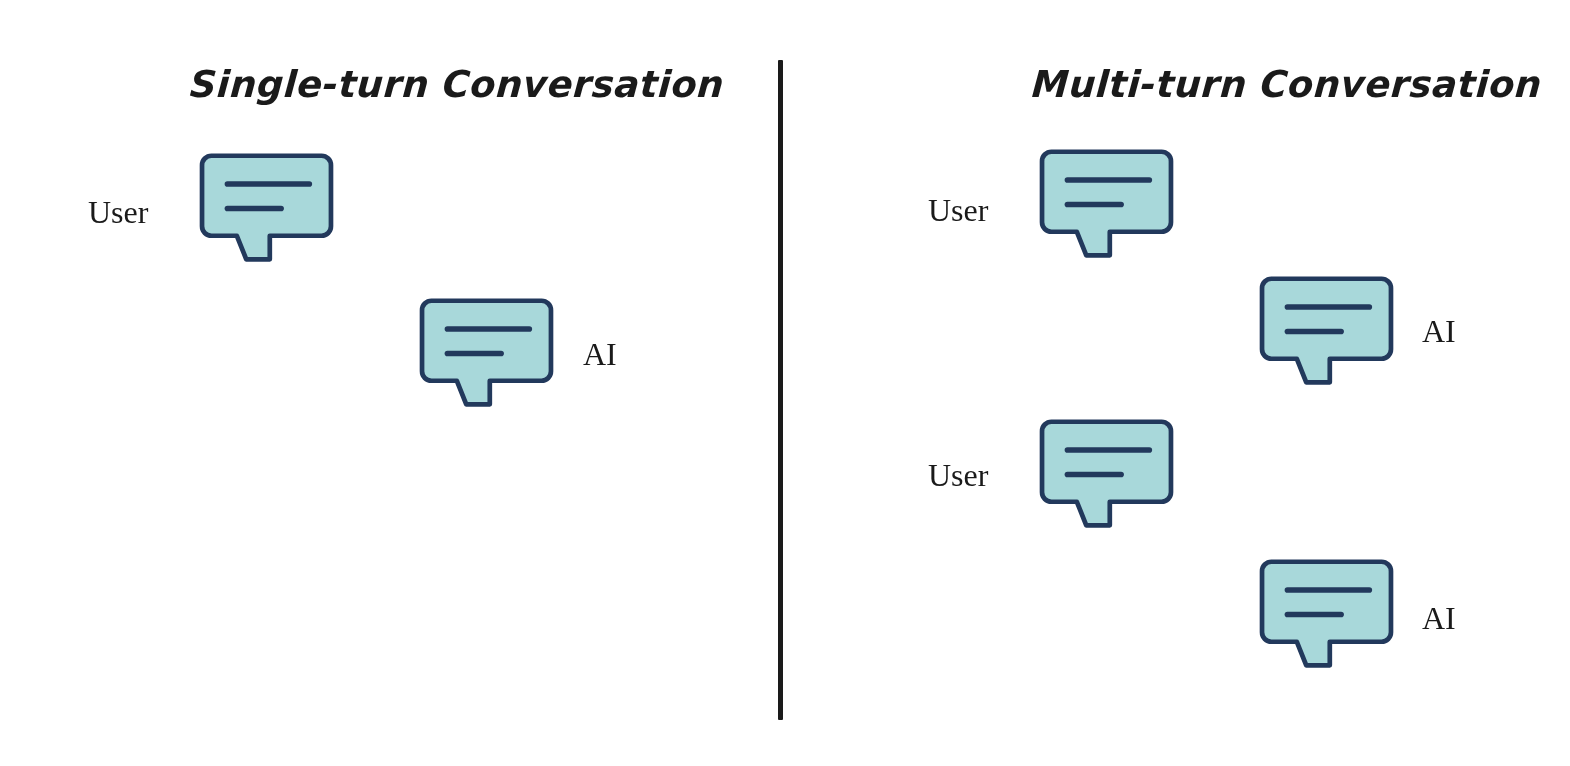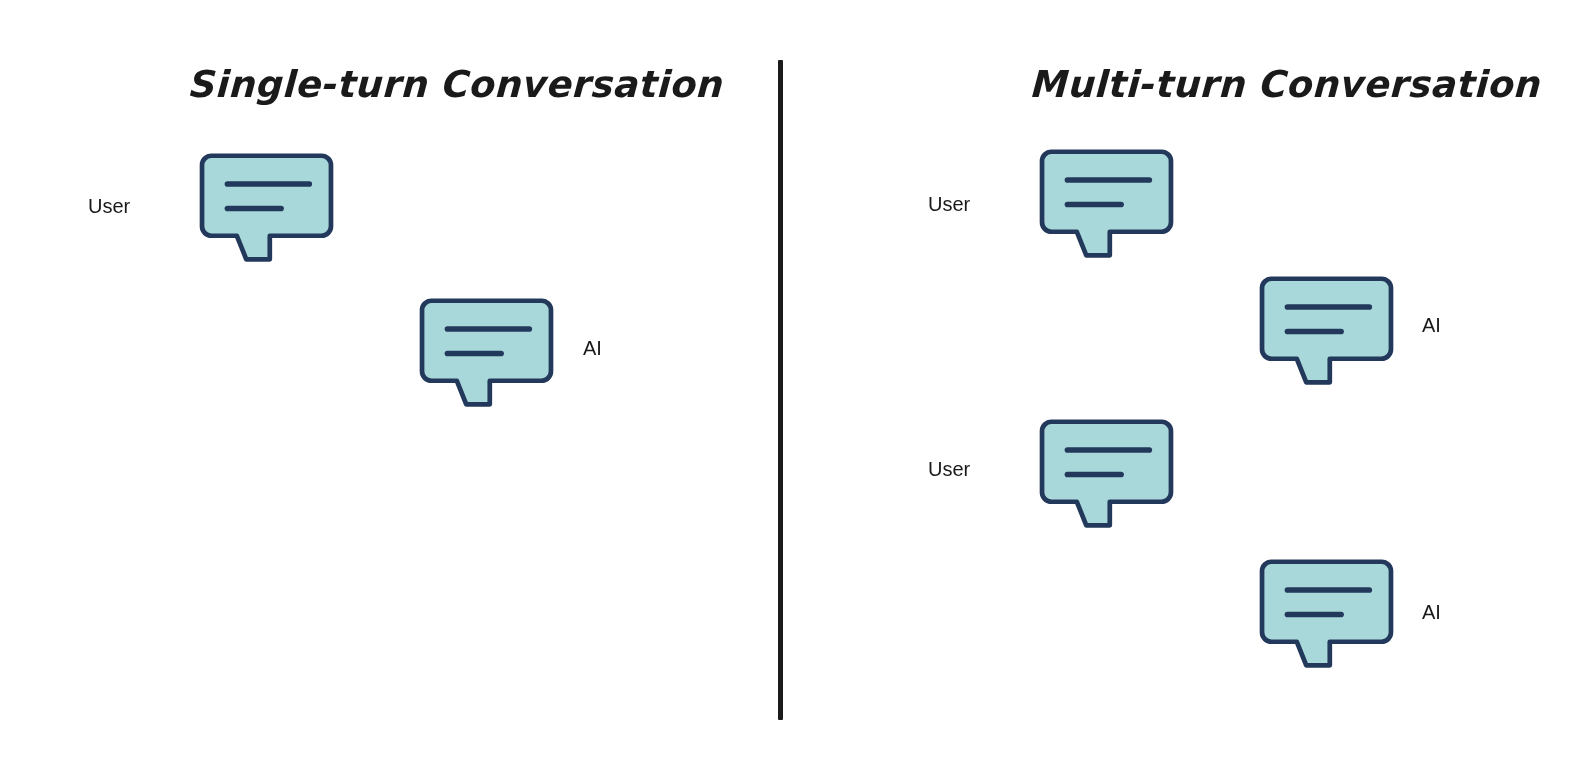--- a/index.html
+++ b/index.html
@@ -55,22 +55,22 @@
   .bubble svg {
     display: block;
     width: 137px;
     height: 112px;
     overflow: visible;
   }
 
   
   .role-label {
     position: absolute;
-    font-family: Liberation Sans, sans-serif;
-    font-size: 20px;
+    font-family: Liberation Serif, serif;
+    font-size: 32px;
     font-weight: 400;
     color: #1a1a1a;
     white-space: nowrap;
     line-height: 1;
   }
 </style>
 </head>
 <body>
 
 <div id="canvas" style="background: rgb(255, 255, 255);">

